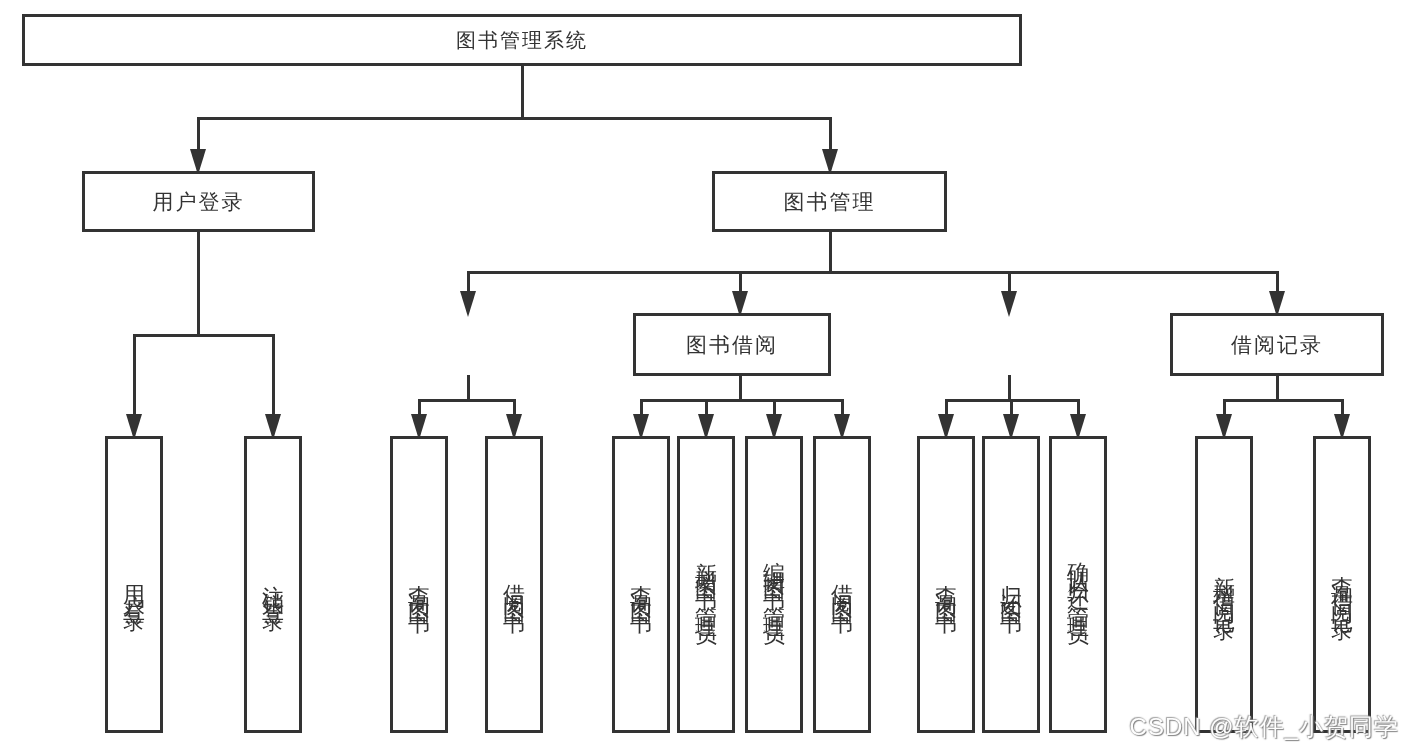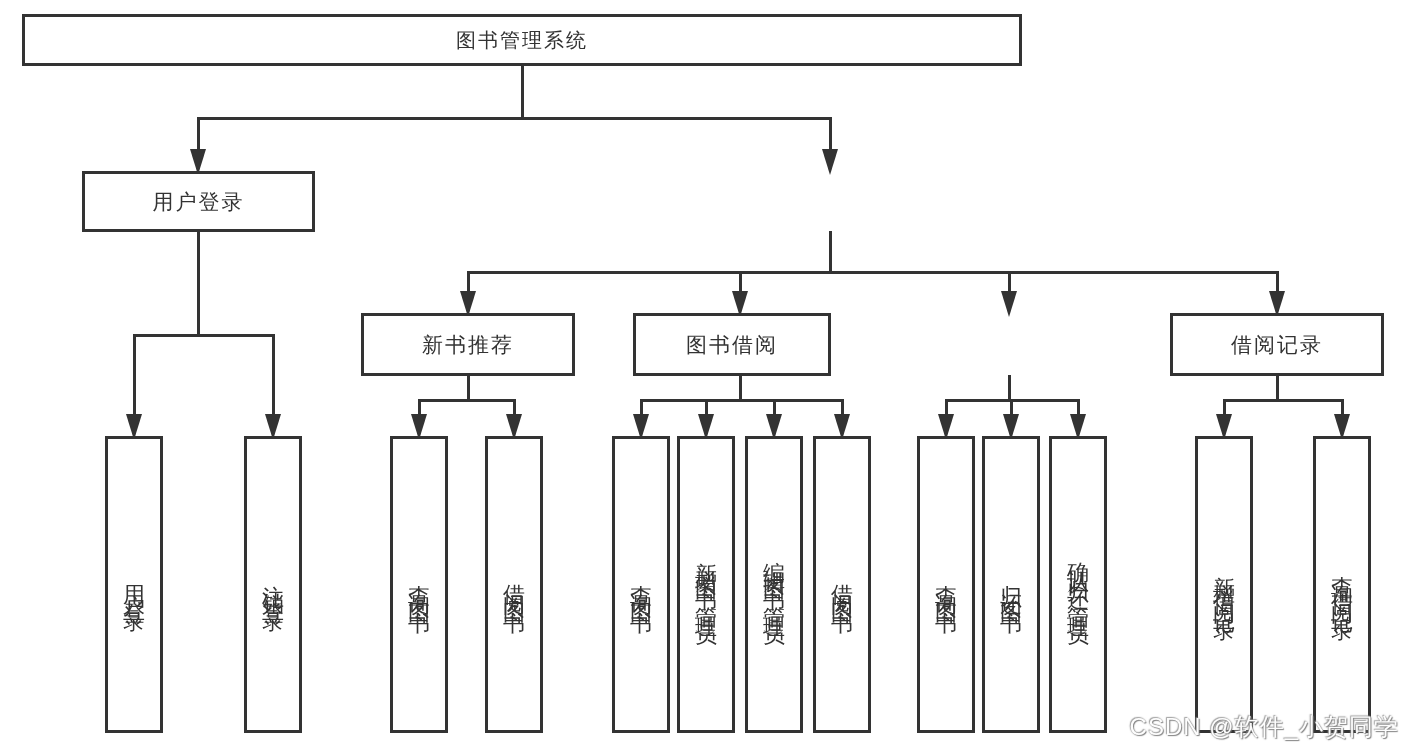--- a/index.html
+++ b/index.html
@@ -123,24 +123,24 @@
       <div class="arrowhead" style="left: 1334px; top: 414px;"></div>
     </div>
 
   <div class="box root" style="left:22px;top:14px;width:1000px;height:52px">
     <span class="hlabel">图书管理系统</span>
   </div>
 
   <div class="box" style="left:82px;top:171px;width:233px;height:61px">
     <span class="hlabel">用户登录</span>
   </div>
+  <div class="box" style="left:712px;top:171px;width:235px;height:61px">
+    <span class="hlabel">图书管理</span>
+  </div>
 
-  <div class="box" style="left:361px;top:313px;width:214px;height:63px">
-    <span class="hlabel">新书推荐</span>
-  </div>
   <div class="box" style="left:633px;top:313px;width:198px;height:63px">
     <span class="hlabel">图书借阅</span>
   </div>
   <div class="box" style="left:1170px;top:313px;width:214px;height:63px">
     <span class="hlabel">借阅记录</span>
   </div>
 
   <div class="box leaf" style="left:105px;top:436px;width:58px;height:297px">
     <span class="vtext">用户登录</span>
   </div>

